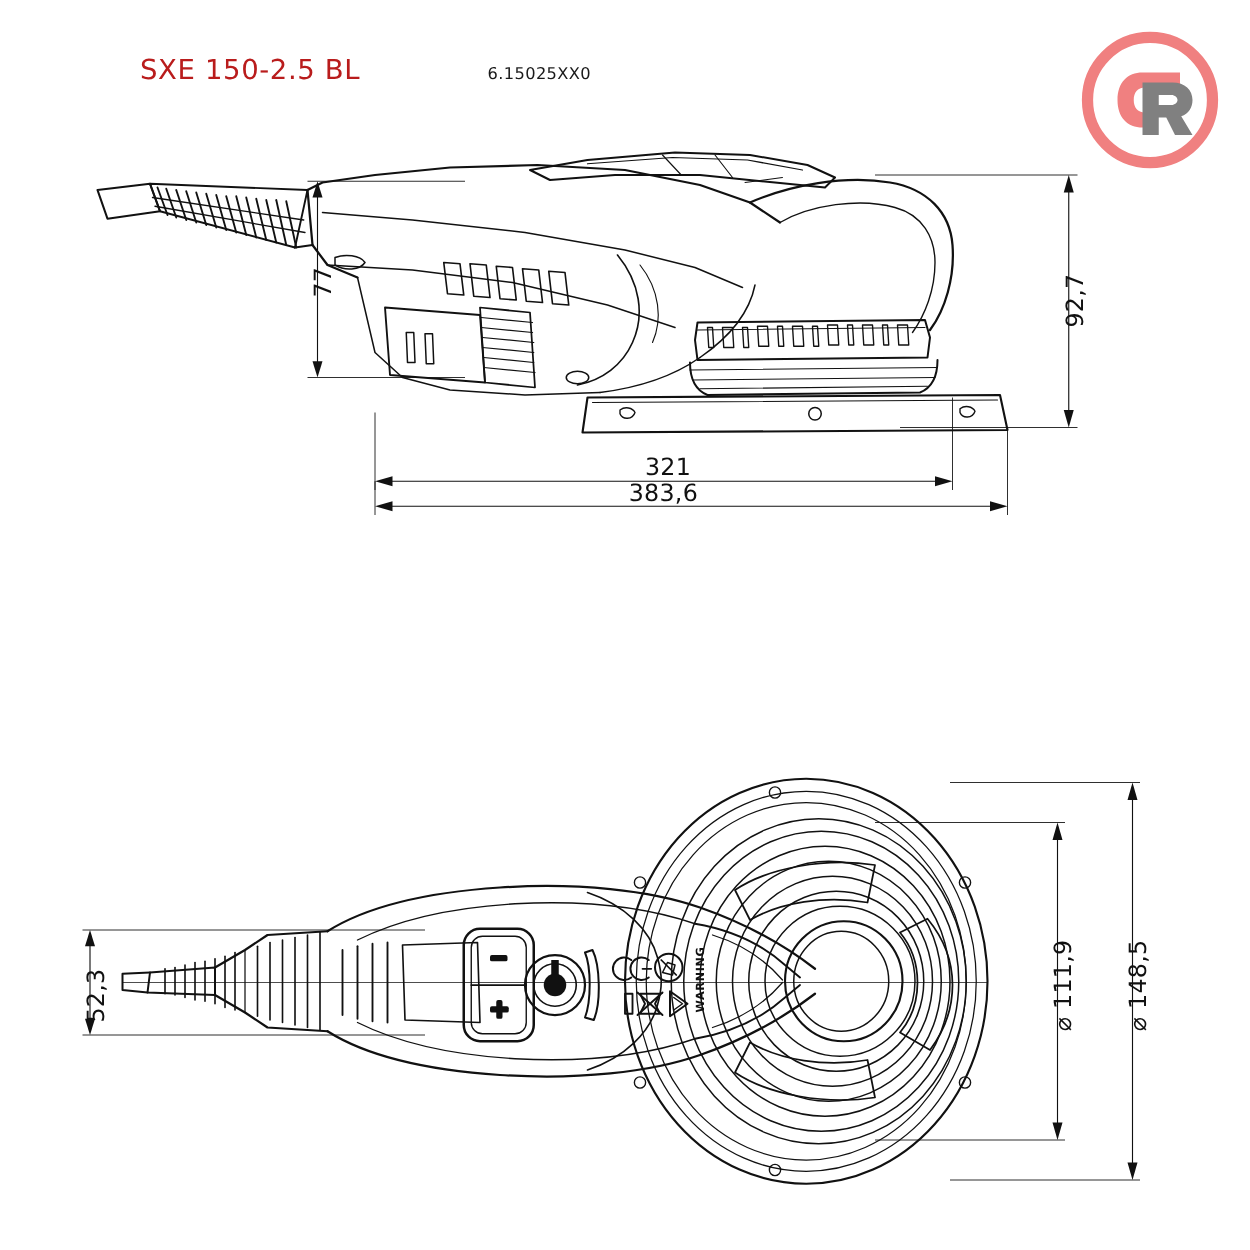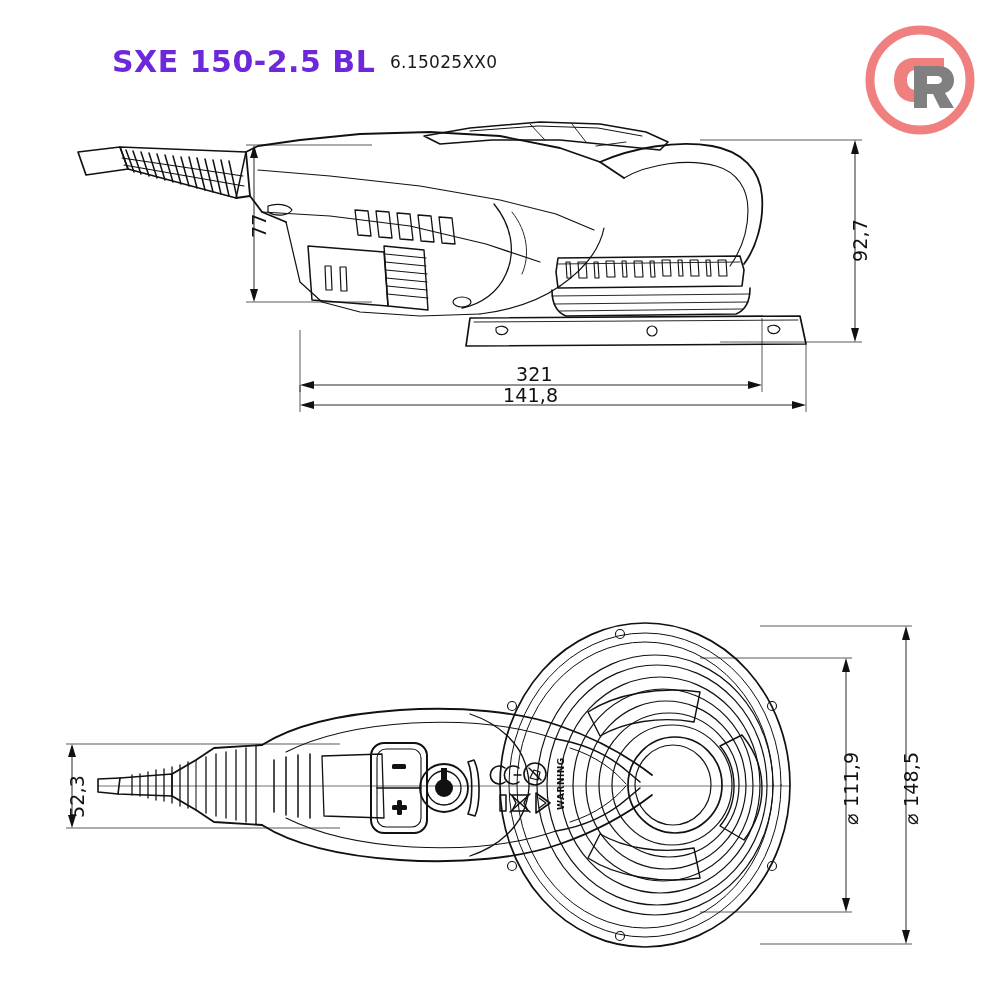--- a/index.html
+++ b/index.html
@@ -19,31 +19,31 @@
   #sheet {
     position: absolute;
     inset: 0;
     width: 1000px;
     height: 1000px;
   }
   .hdr-title {
     position: absolute;
     left: 112px;
     top: 44px;
-    font-size: 30px;
+    font-size: 22px;
     letter-spacing: 0.5px;
-    color: #6d28d9;
-    font-weight: 700;
+    color: #b91c1c;
+    font-weight: 400;
     white-space: nowrap;
   }
   .hdr-partno {
     position: absolute;
     left: 390px;
     top: 52px;
-    font-size: 17px;
+    font-size: 13px;
     letter-spacing: 0.3px;
     color: #1a1a1a;
     font-weight: 400;
     white-space: nowrap;
   }
   .logo-wrap {
     position: absolute;
     left: 862px;
     top: 22px;
     width: 116px;
@@ -418,21 +418,21 @@
              C78,62 80,60 80,58 C80,56 78,54 75,54 Z" fill="#808080"></path>
   </svg>
 </div>
 
 <div class="dimtext rot90" style="left:248px; top:238px;">77</div>
 
 <div class="dimtext rot90" style="left:849px; top:262px;">92,7</div>
 
 <div class="dimtext" style="left:516px; top:363px;">321</div>
 
-<div class="dimtext" style="left:503px; top:384px;">141,8</div>
+<div class="dimtext" style="left:503px; top:384px;">383,6</div>
 
 <div class="dimtext rot90" style="left:66px; top:818px;">52,3</div>
 
 <div class="dimtext rot90" style="left:840px; top:825px;">⌀ 111,9</div>
 
 <div class="dimtext rot90" style="left:900px; top:825px;">⌀ 148,5</div>
 
 <div class="dimtext rot90" style="left:556px; top:810px; font-size:9px; font-weight:bold; letter-spacing:0.5px;">WARNING</div>
 
 </body></html>

